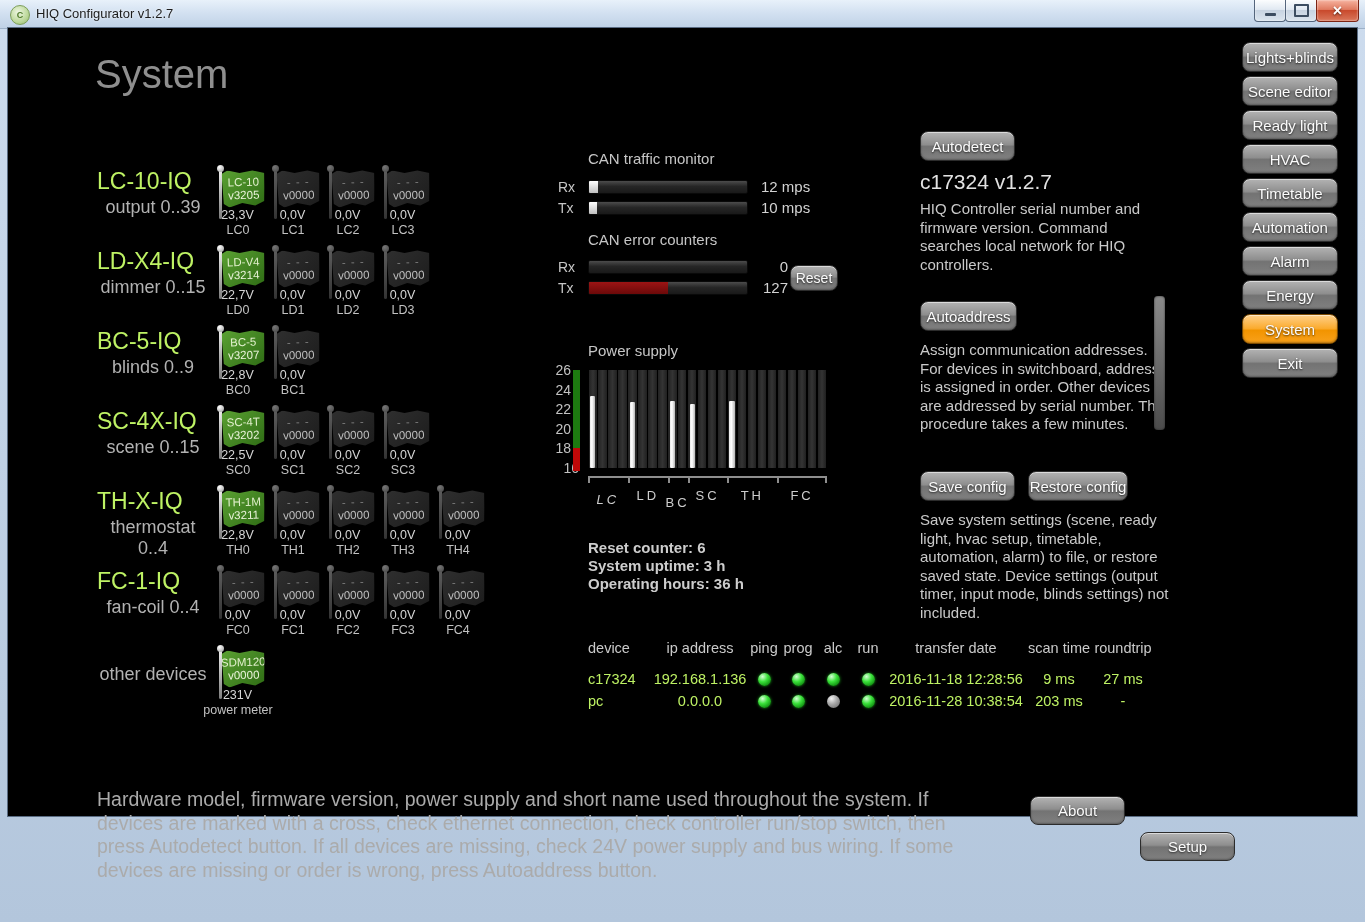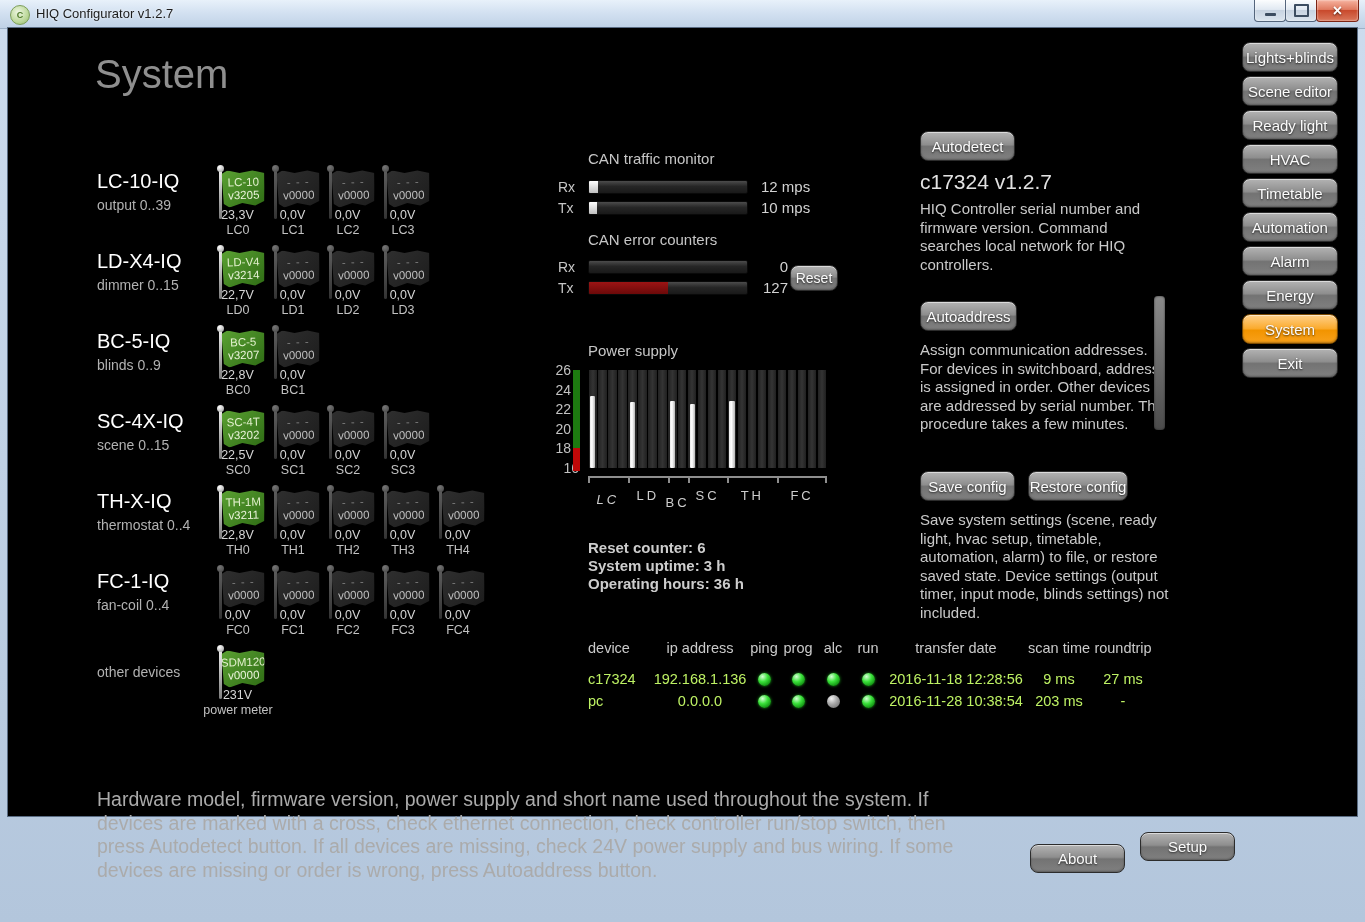--- a/index.html
+++ b/index.html
@@ -16,22 +16,22 @@
   .glyph-max{width:11px;height:9px;border:2px solid #3c4d61;border-radius:1px;background:transparent;}
   .glyph-close{color:#fff;font-size:16px;font-weight:bold;line-height:16px;text-shadow:0 1px 2px rgba(0,0,0,.6);}
   
   #content{position:absolute;left:8px;top:28px;width:1349px;height:788px;background:#000;outline:1px solid #5a6c83;}
   .abs{position:absolute;}
   #page-title{left:87px;top:24px;font-size:40px;color:#8f8f8f;}
   
   #device-grid{left:89px;top:138px;width:470px;height:570px;}
   .devrow{position:absolute;left:0;width:470px;height:80px;}
   .devlab{position:absolute;left:0;top:2px;width:112px;}
-  .devmodel{font-size:20px;color:#ffffff;line-height:26px;}
-  .devdesc{font-size:14px;color:#b2b2b2;margin-top:3px;}
+  .devmodel{font-size:23px;color:#bef264;line-height:26px;}
+  .devdesc{font-size:18px;color:#b2b2b2;margin-top:3px;text-align:center;}
   .flagcell{position:absolute;top:0;width:55px;height:80px;}
   .pole{position:absolute;left:9px;top:3px;width:3px;height:50px;border-radius:2px;background:linear-gradient(180deg,#f2f2f2,#7c7c7c);}
   .pole::before{content:"";position:absolute;top:-4px;left:-2px;width:7px;height:7px;border-radius:50%;background:radial-gradient(circle at 35% 30%,#fff,#9a9a9a);}
   .dark .pole{background:linear-gradient(180deg,#5e5e5e,#333);}
   .dark .pole::before{background:radial-gradient(circle at 35% 30%,#777,#444);}
   .flagbody{position:absolute;left:12px;top:4px;width:43px;height:37px;display:flex;flex-direction:column;align-items:center;justify-content:center;gap:1px;transform:rotate(-2deg);clip-path:polygon(0 9%,14% 0,42% 8%,72% 2%,100% 10%,97% 86%,76% 97%,46% 89%,16% 100%,3% 90%);}
   .green .flagbody{background:linear-gradient(135deg,#5ba133,#2e6c14);}
   .dark .flagbody{background:linear-gradient(135deg,#2f2f2f,#1c1c1c);}
   .fl1{font-size:11.5px;}
   .fl2{font-size:11.5px;}
@@ -526,17 +526,17 @@
         <div class="btn navbtn">HVAC</div>
         <div class="btn navbtn">Timetable</div>
         <div class="btn navbtn">Automation</div>
         <div class="btn navbtn">Alarm</div>
         <div class="btn navbtn">Energy</div>
         <div class="btn navbtn active">System</div>
         <div class="btn navbtn">Exit</div>
       </div>
 
     <div class="abs" id="footer-text">Hardware model, firmware version, power supply and short name used throughout the system. If devices are marked with a cross, check ethernet connection, check controller run/stop switch, then press Autodetect button. If all devices are missing, check 24V power supply and bus wiring. If some devices are missing or order is wrong, press Autoaddress button.</div>
-    <div class="btn abs" style="left:1022px;top:816px;width:93px;height:27px;text-align:center;">About</div>
+    <div class="btn abs" style="left:1022px;top:768px;width:93px;height:27px;text-align:center;">About</div>
     <div class="btn abs" style="left:1132px;top:804px;width:93px;height:27px;">Setup</div>
 
   </div>
 </div>
 
 </body></html>

